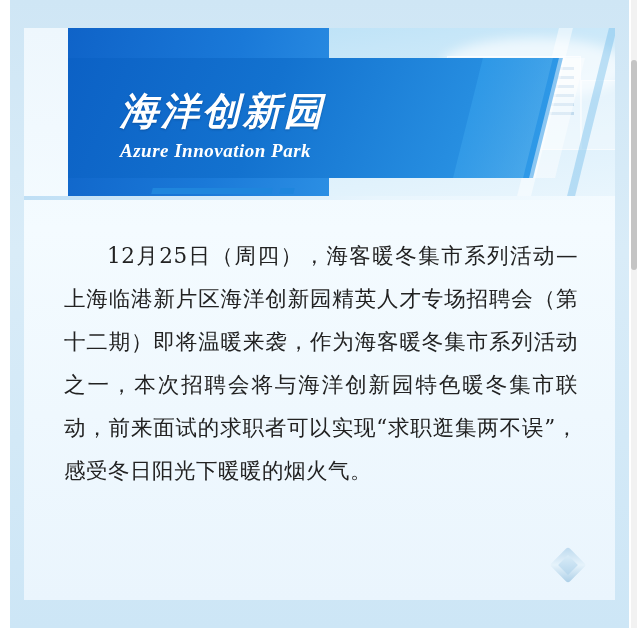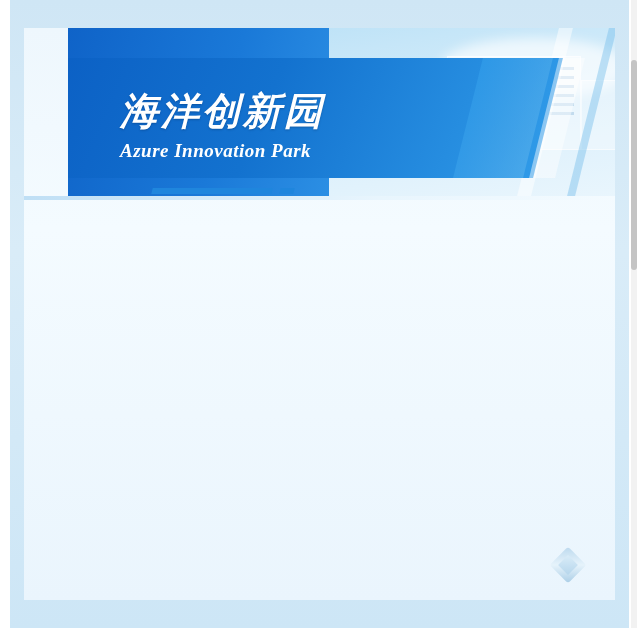--- a/index.html
+++ b/index.html
@@ -261,19 +261,20 @@
       <div class="slab"></div>
       <div class="slab2"></div>
       <div class="slab3"></div>
       <div class="title-cn">海洋创新园</div>
       <div class="title-en">Azure Innovation Park</div>
       <div class="dash"></div>
       <div class="dash-small"></div>
     </div>
     <div class="banner-underline"></div>
 
+    <div class="body-text">12月25日（周四），海客暖冬集市系列活动—上海临港新片区海洋创新园精英人才专场招聘会（第十二期）即将温暖来袭，作为海客暖冬集市系列活动之一，本次招聘会将与海洋创新园特色暖冬集市联动，前来面试的求职者可以实现“求职逛集两不误”，感受冬日阳光下暖暖的烟火气。</div>
 
     <div class="diamond"></div>
   </div>
 
   <div class="scrollbar-track"></div>
   <div class="scrollbar-thumb"></div>
 </div>
 
 </body></html>

